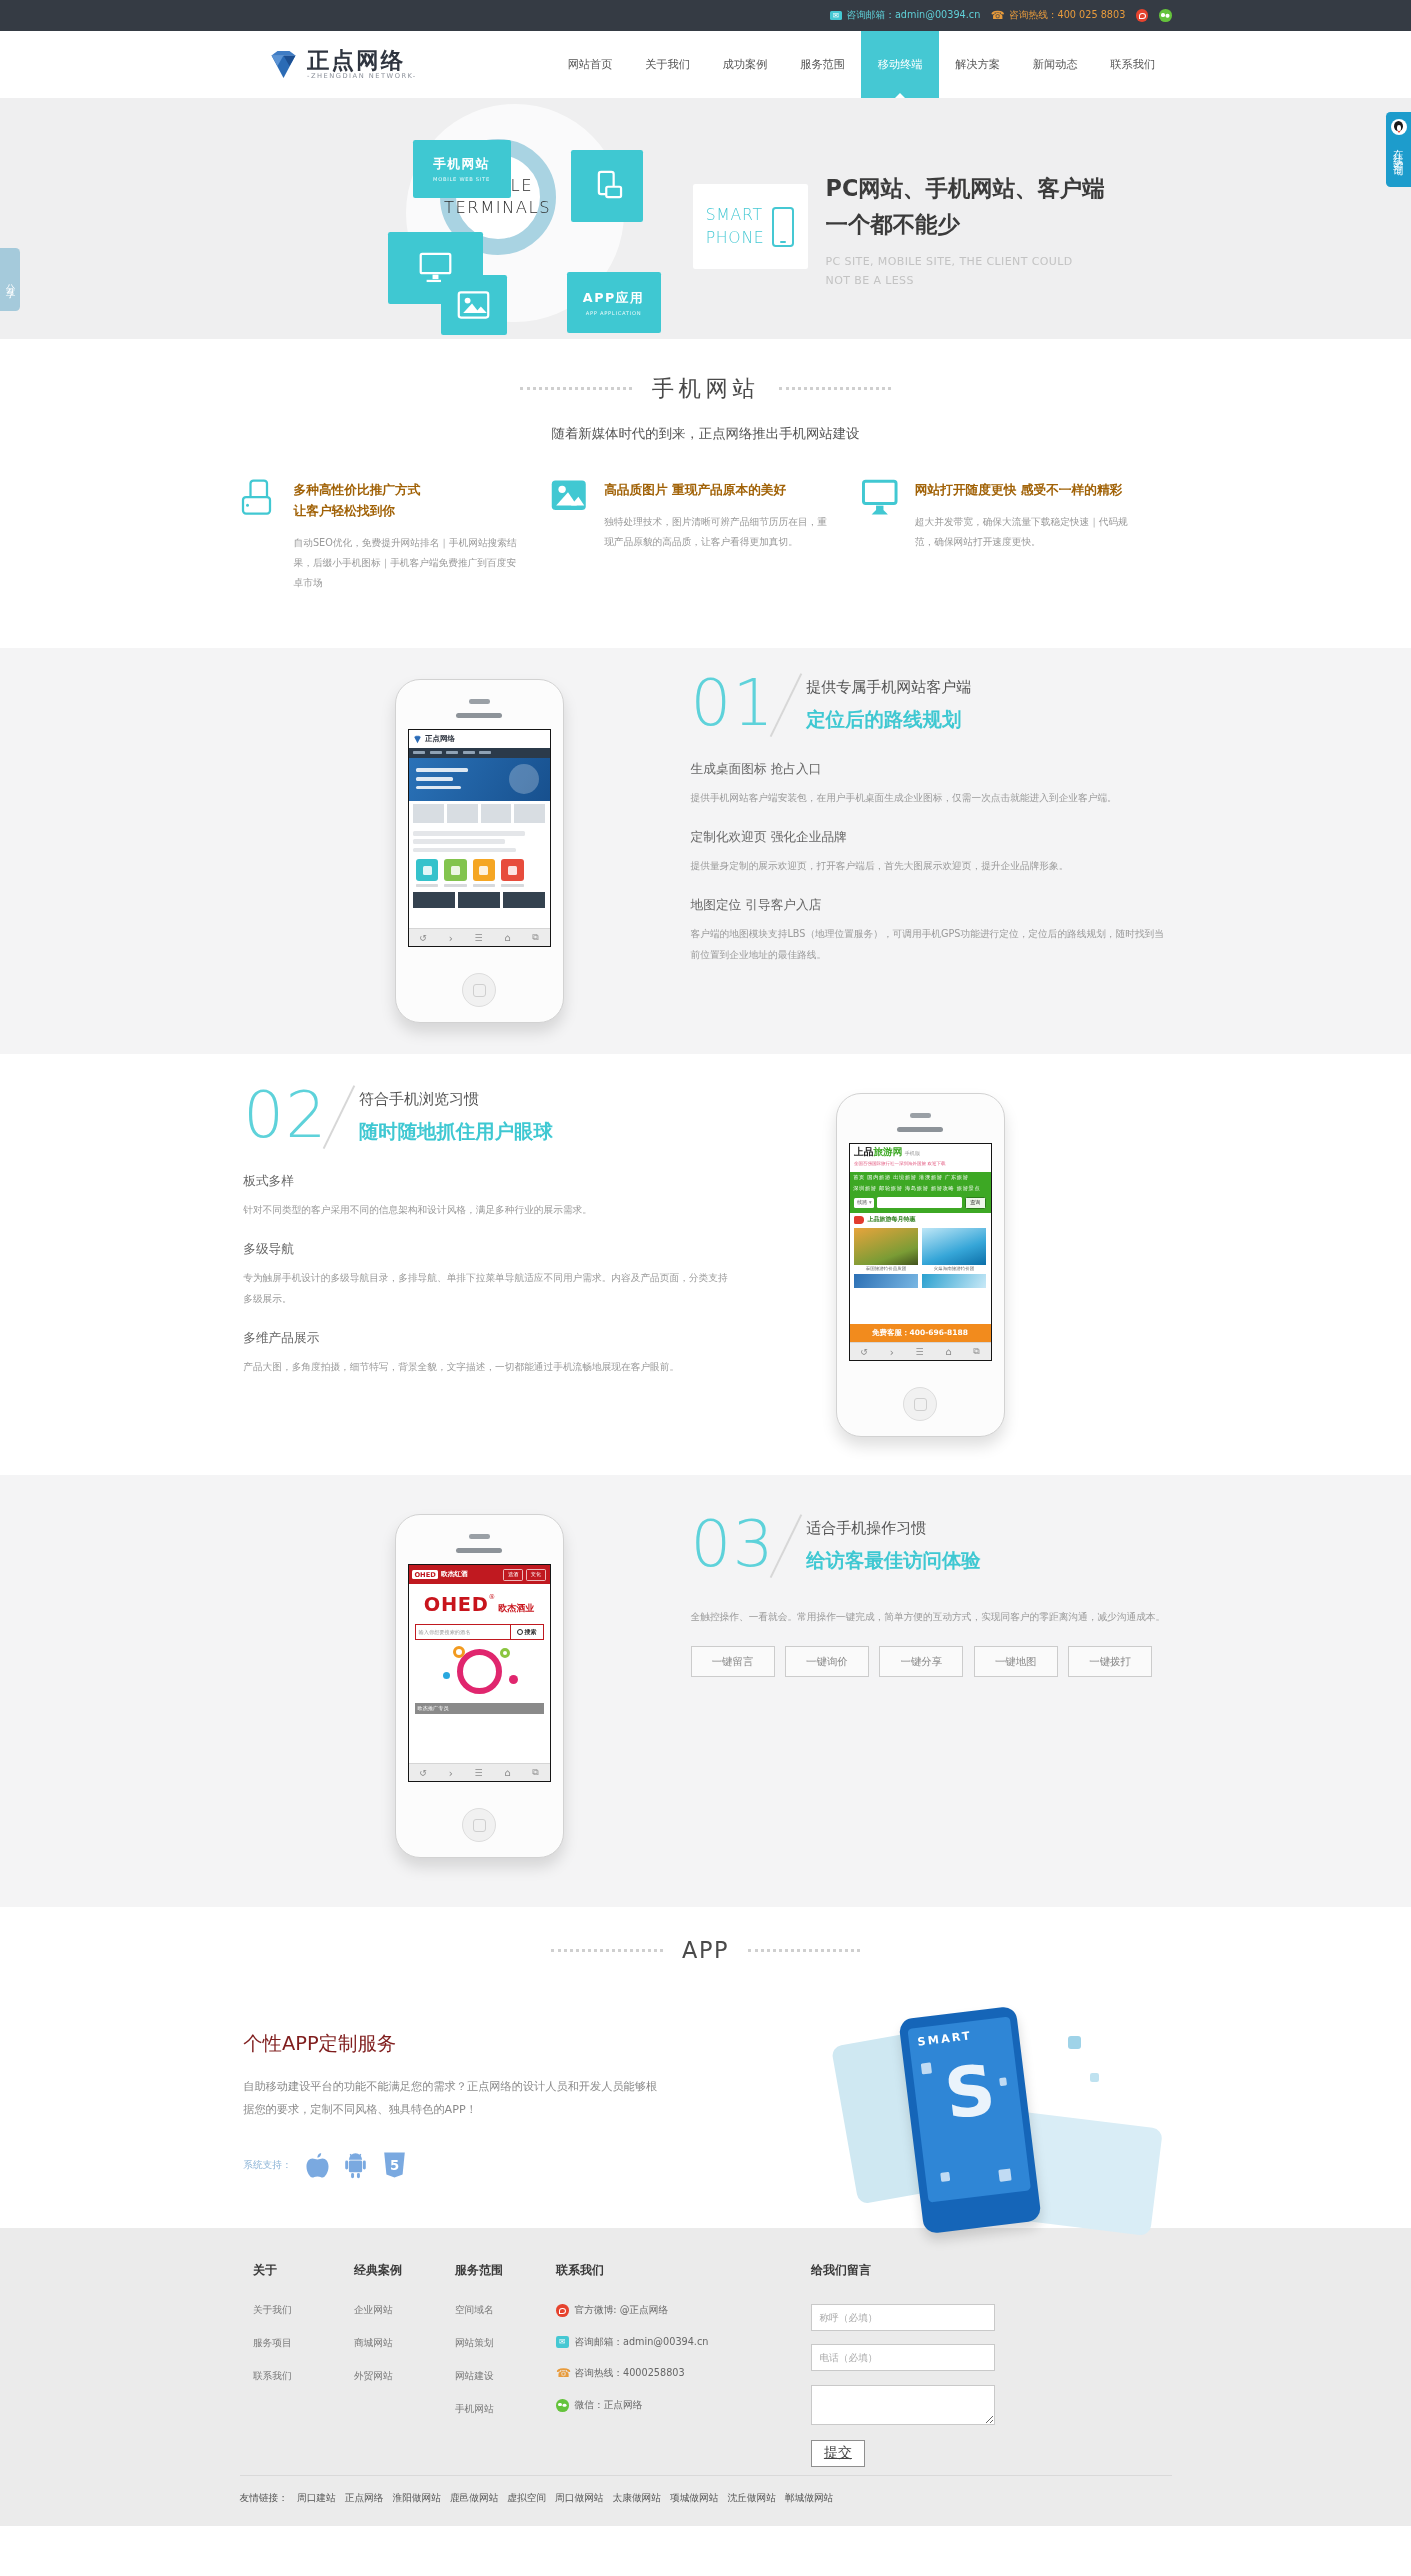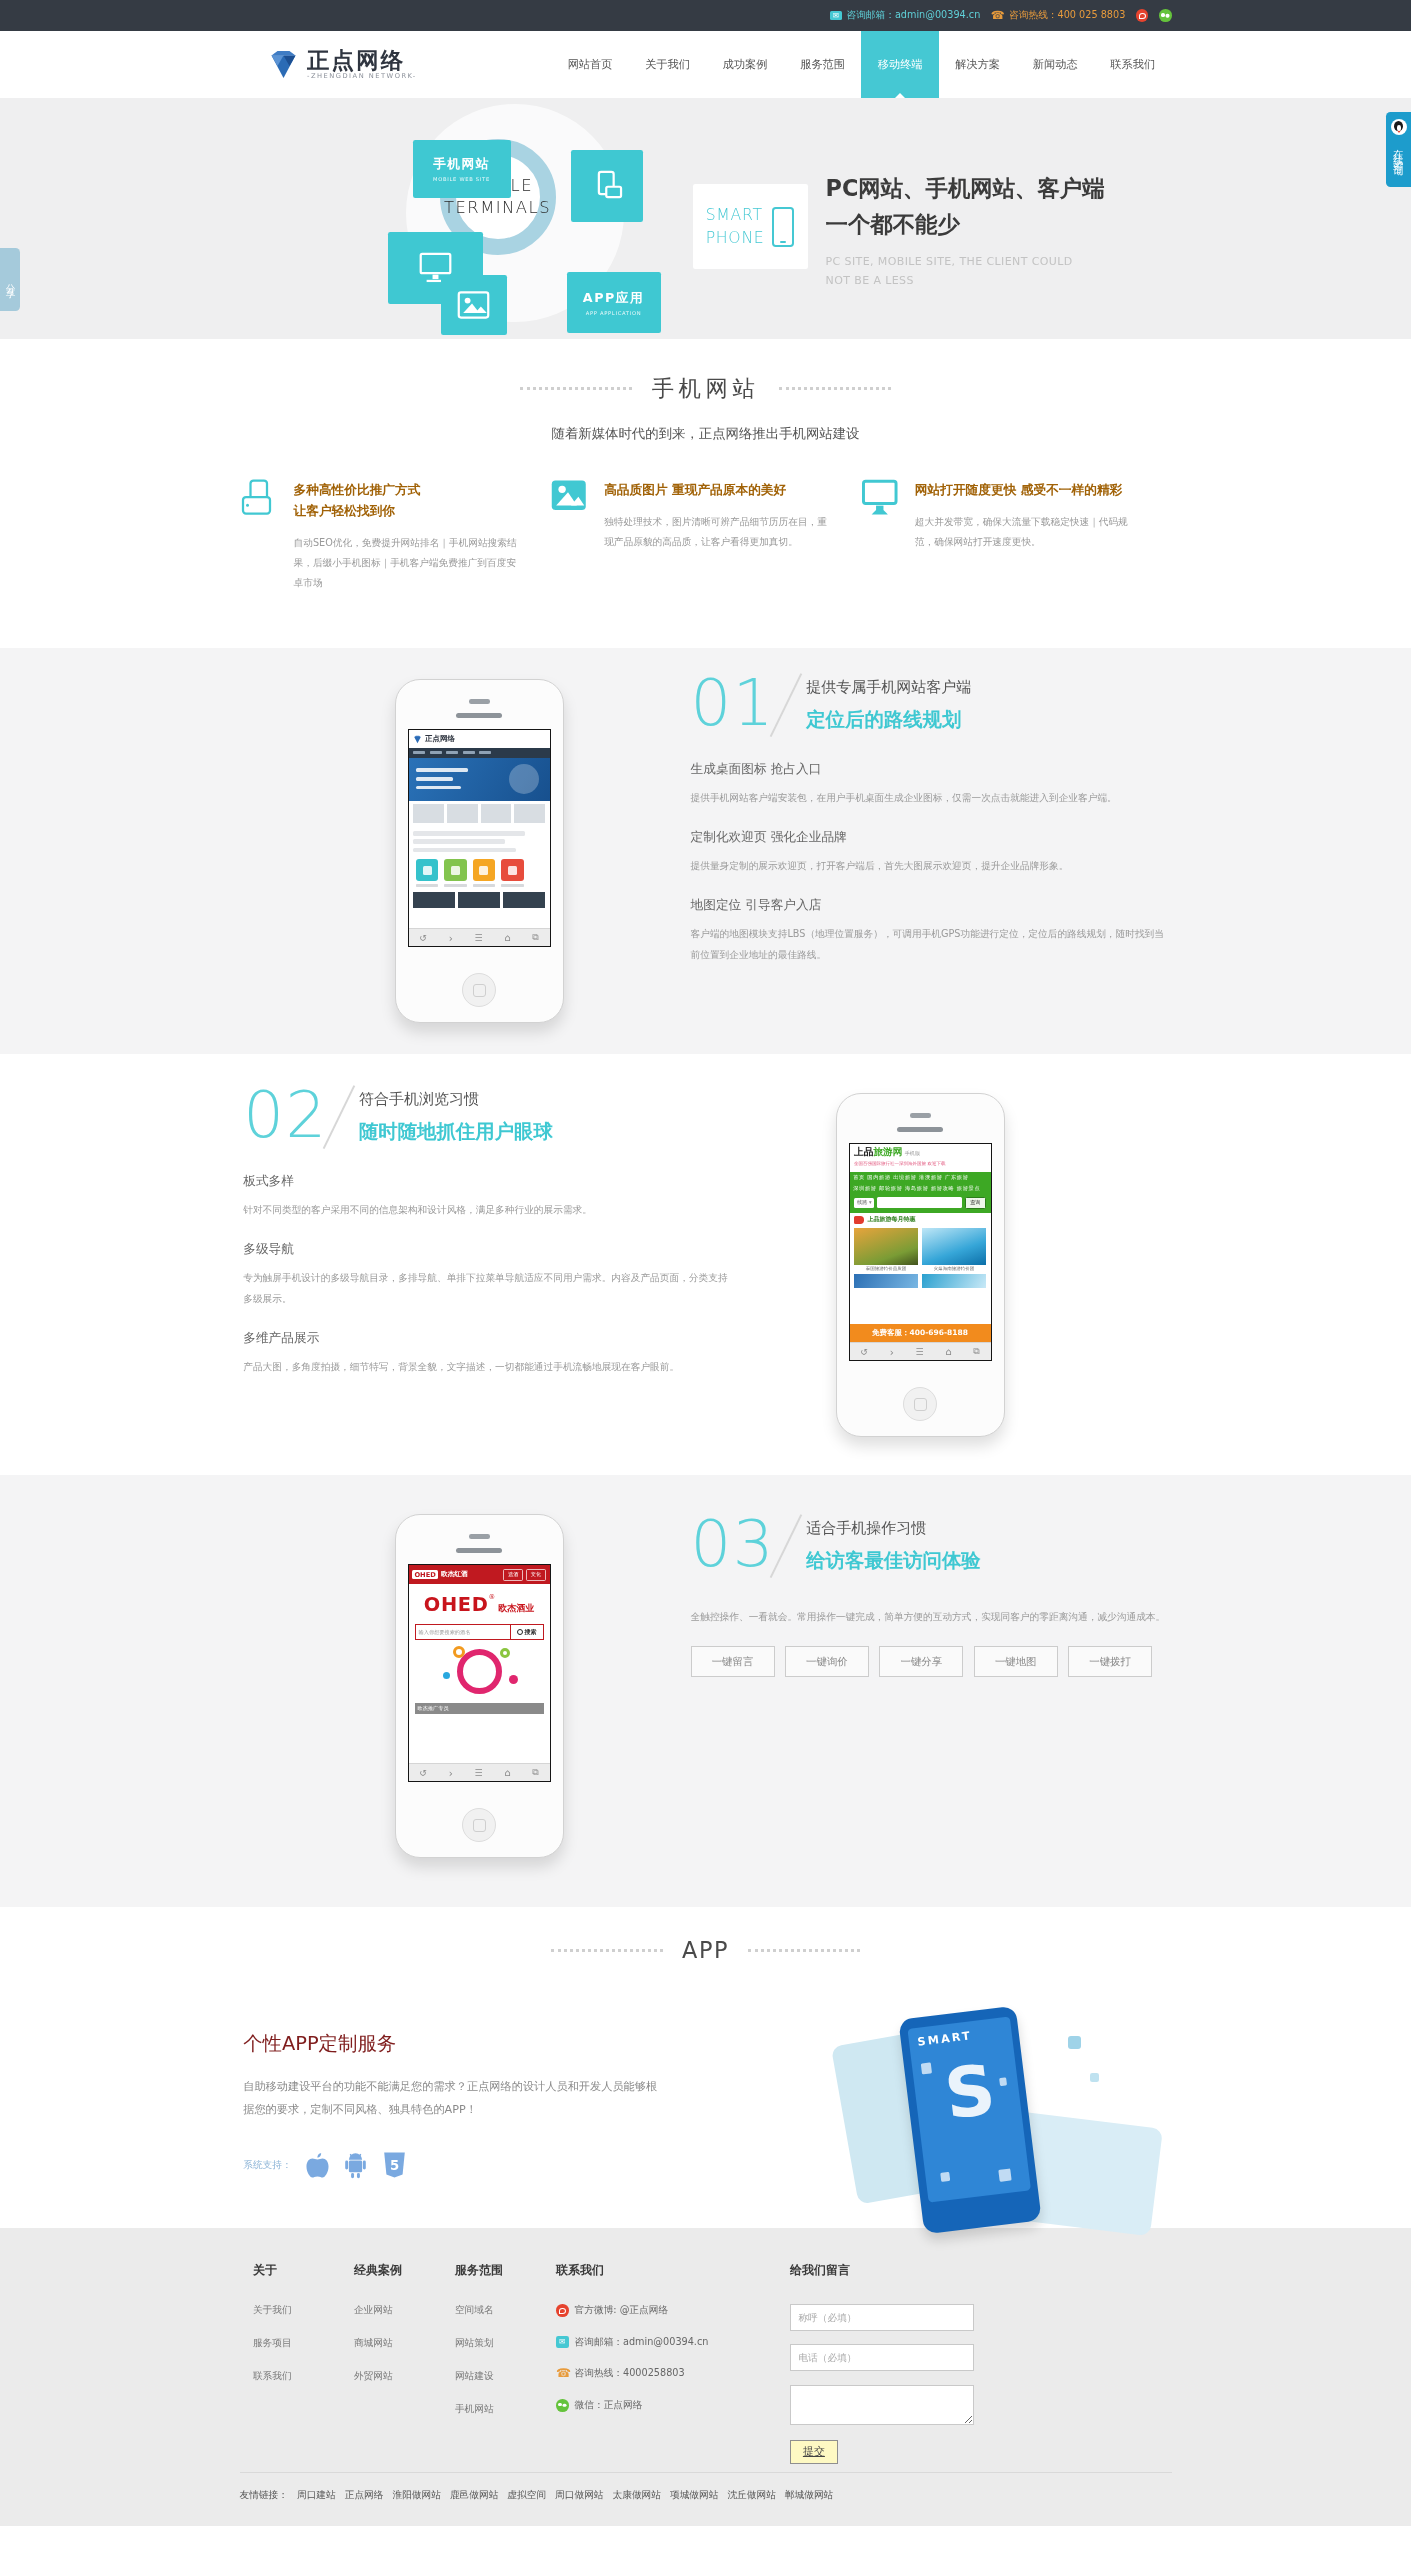--- a/index.html
+++ b/index.html
@@ -202,37 +202,37 @@
 .illo-sq4 { right:18px; bottom:12px; width:12px; height:12px; }
 .illo-dot1 { position:absolute; left:246px; top:30px; width:13.4px; height:13.4px; background:#9fd3e8; border-radius:3px; }
 .illo-dot2 { position:absolute; left:268px; top:67px; width:9px; height:9px; background:#bfe2f0; border-radius:2.2px; }
 
 
 .footer { height:298px; background:#ebebeb; }
 .footer .container { padding-top:34px; }
 .fcols { display:flex; }
 .fcol { width:101px; }
 .fcol-contact { width:190px; }
-.fcol-form { margin-left:44px; width:194px; }
+.fcol-form { margin-left:65px; width:194px; }
 .fhead { font-size:12px; font-weight:bold; color:#3a3a3a; margin-bottom:25px; }
 .flink { font-size:9.7px; color:#787878; margin-bottom:20px; cursor:pointer; }
 .fcontact { display:flex; align-items:center; gap:6px; font-size:9.7px; color:#666; margin-bottom:18.6px; }
 .ci { width:12.7px; height:12.7px; flex:none; border-radius:50%; position:relative; display:inline-block; }
 .ci-weibo { background:#e6432e; }
 .ci-weibo::after { content:""; position:absolute; left:3px; top:3.7px; width:5.2px; height:4.5px; border:1.5px solid #fff; border-radius:50% 50% 50% 0; }
 .ci-mail { border-radius:2.2px; background:#45c8d3; color:#fff; font-size:7.5px; line-height:12.7px; text-align:center; }
 .ci-mail::before { content:"✉"; }
 .ci-tel { border-radius:0; color:#e89b3c; font-size:12px; line-height:12.7px; }
 .ci-tel::before { content:"☎"; }
 .ci-wechat { background:#65c33c; }
 .ci-wechat::after { content:""; position:absolute; left:2.2px; top:3.7px; width:3.7px; height:3.7px; border-radius:50%; background:#fff; box-shadow:4.5px 0.7px 0 0 #fff; }
 .f-input { display:block; width:184px; height:27px; border:0.7px solid #c9c9c9; background:#fff; padding:0 7.5px; font-size:9.7px; color:#555; margin-bottom:13.4px; font-family:inherit; }
 .f-input::placeholder { color:#aaa; }
 .f-area { display:block; width:184px; height:40px; border:0.7px solid #c9c9c9; background:#fff; padding:4.5px 7.5px; font-size:9.7px; resize:both; margin-bottom:15px; font-family:inherit; }
-.f-submit { border:0.7px solid #8f8f8f; background:#fef9c3; font-size:11px; color:#444; padding:3.7px 12px; cursor:pointer; font-family:inherit;text-decoration:underline; }
+.f-submit { border:0.7px solid #8f8f8f; background:#ffffff; font-size:14px; color:#444; padding:3.7px 12px; cursor:pointer; font-family:inherit;text-decoration:underline; }
 .friend-row { border-top:0.7px solid #d9d9d9; margin-top:7.5px; padding-top:16.4px; display:flex; gap:9px; font-size:9.7px; color:#555; flex-wrap:wrap; }
 .friend-row .fl { cursor:pointer; }
 .bottombar { height:48px; background:#2c3138; color:#686d75; font-size:9.7px; display:flex; align-items:center; justify-content:center; }
 
 svg { display:block; }
 </style>
 </head>
 <body>
 
 <div class="page">

